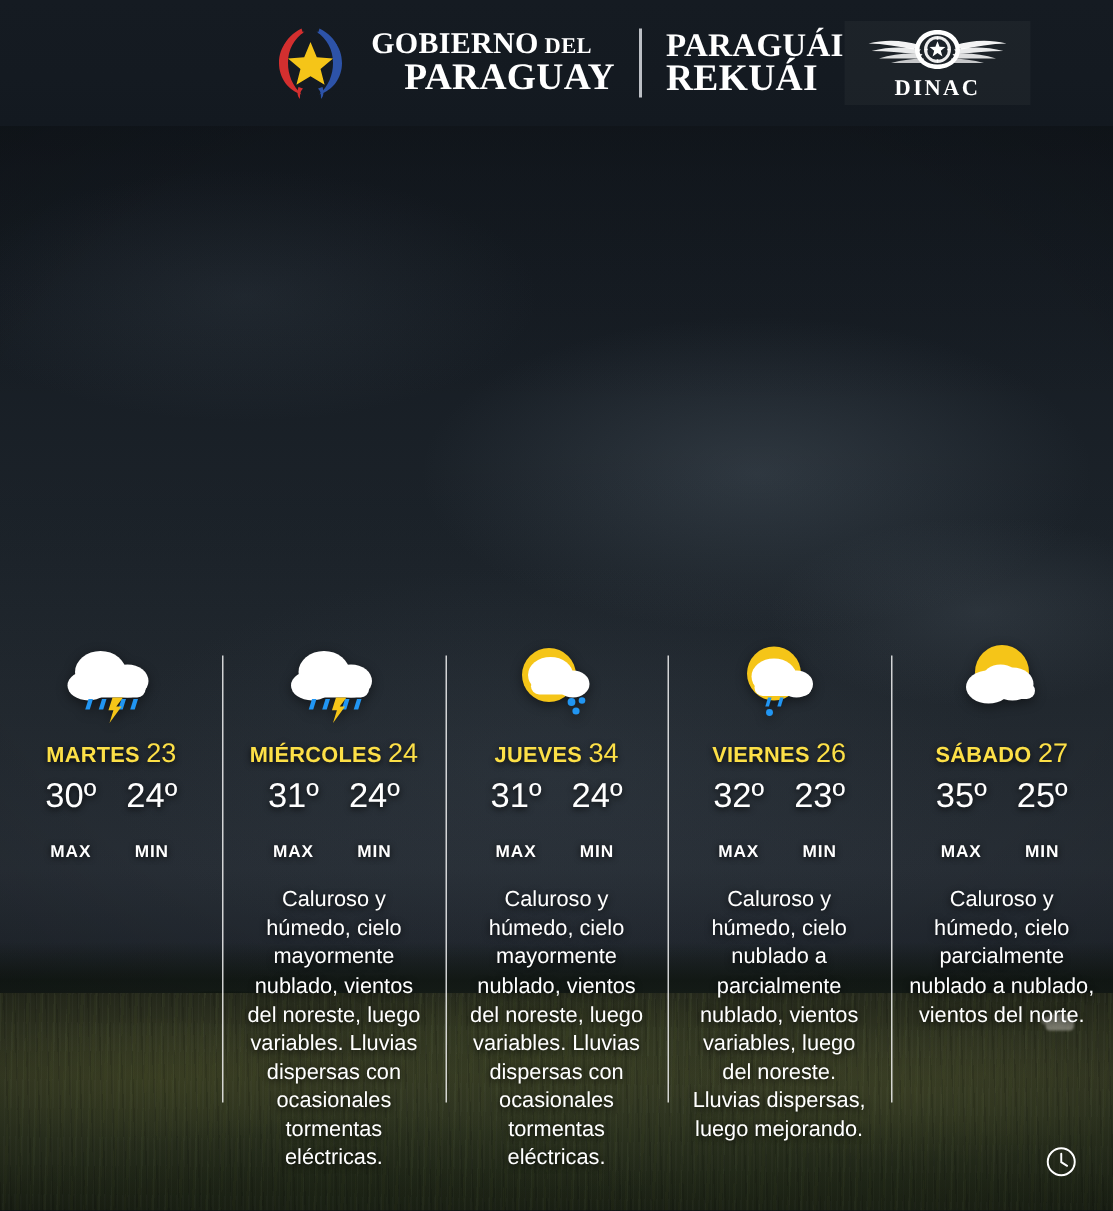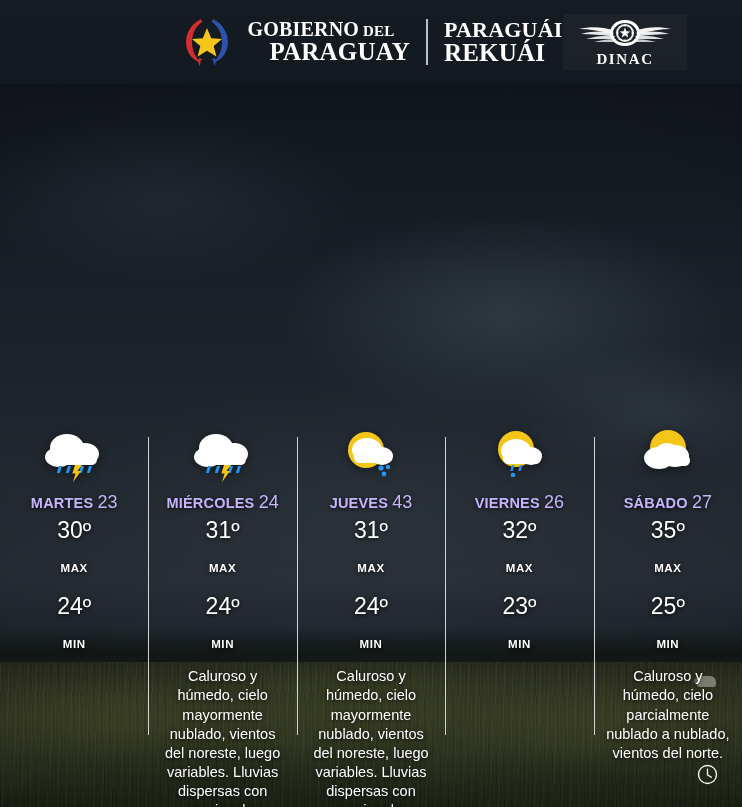--- a/index.html
+++ b/index.html
@@ -249,39 +249,38 @@
 
   .day-icon {
     width: 74px;
     height: 54px;
     position: relative;
     margin-bottom: 10px;
     filter: drop-shadow(0 2px 4px rgba(0,0,0,.45));
   }
 
   .day-name {
-    color: #c4b5fd;
+    color: #fde047;
     font-size: 14.5px;
     font-weight: bold;
     letter-spacing: .2px;
     text-shadow: 0 1px 4px rgba(0,0,0,.8);
     white-space: nowrap;
   }
   .day-name .num {
     font-weight: normal;
     font-size: 18px;
     letter-spacing: 0;
   }
 
   .temps {
     display: flex;
     justify-content: flex-start;
     gap: 20px;
     margin-top: 5px;
-    flex-direction: column;
   }
 
   .temp-block {
     display: flex;
     flex-direction: column;
     align-items: center;
   }
 
   .temp-val {
     color: #ffffff;
@@ -497,21 +496,21 @@
           </g>
           <g fill="#2196f3">
             <circle cx="47" cy="40" r="2.6"></circle>
             <circle cx="54" cy="39" r="2.2"></circle>
             <circle cx="50" cy="46" r="2.4"></circle>
           </g>
         </svg>
       </span>
       <div class="day-name">
         <span>JUEVES</span>
-        <span class="num">43</span>
+        <span class="num">34</span>
       </div>
       <div class="temps">
         <div class="temp-block">
           <span class="temp-val">31º</span>
           <span class="temp-label">MAX</span>
         </div>
         <div class="temp-block">
           <span class="temp-val">24º</span>
           <span class="temp-label">MIN</span>
         </div>
@@ -542,20 +541,21 @@
       <div class="temps">
         <div class="temp-block">
           <span class="temp-val">32º</span>
           <span class="temp-label">MAX</span>
         </div>
         <div class="temp-block">
           <span class="temp-val">23º</span>
           <span class="temp-label">MIN</span>
         </div>
       </div>
+      <p class="day-desc">Caluroso y húmedo, cielo nublado a parcialmente nublado, vientos variables, luego del noreste. Lluvias dispersas, luego mejorando.</p>
     </div>
 
     <div class="day">
       <span class="day-icon">
         <svg width="74" height="54" viewBox="0 0 74 54" aria-hidden="true">
           <circle cx="37" cy="20" r="18" fill="#f5c518"></circle>
           <g fill="#ffffff">
             <ellipse cx="44" cy="28" rx="14" ry="11"></ellipse>
             <ellipse cx="28" cy="30" rx="15" ry="11"></ellipse>
             <ellipse cx="36" cy="24" rx="12" ry="9"></ellipse>

